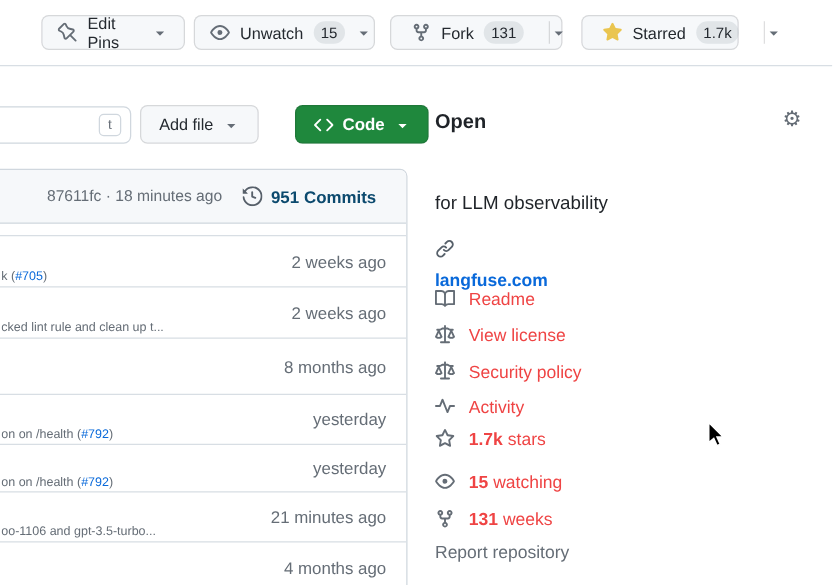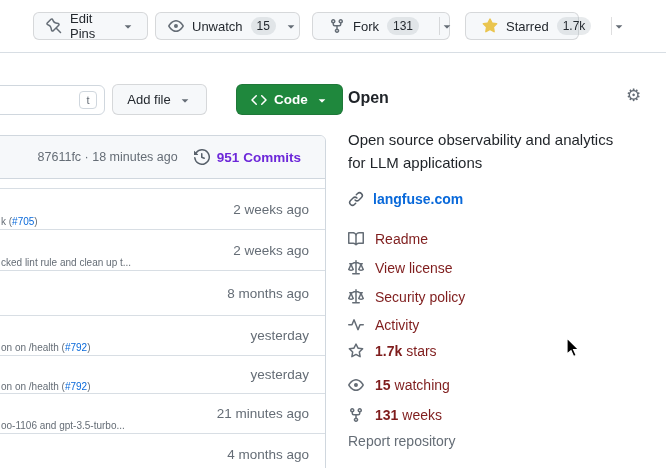--- a/index.html
+++ b/index.html
@@ -32,37 +32,37 @@
               font-weight:600; font-size:13.5px; gap:7px; padding:0 14px; border-color:rgba(31,35,40,0.15);margin-left:18px; }
   .code-btn svg { fill:#fff; }
 
   
   .file-table { position:absolute; left:-40px; top:135px; width:366px; height:350px;
                 border:1px solid #d0d7de; border-radius:6px 6px 0 0; background:#fff; overflow:hidden; }
   .thead { height:43px; background:#f6f8fa; border-bottom:1px solid #d0d7de; display:flex;
            align-items:center; padding:0 24px 0 16px; }
   .thead .spacer { flex:1; }
   .hash-line { color:#656d76; font-size:12.5px; white-space:nowrap; }
-  .commits-link { display:flex; align-items:center; gap:7px; margin-left:16px; color:#6d28d9;
+  .commits-link { display:flex; align-items:center; gap:7px; margin-left:16px; color:#0c4a6e;
                   font-size:13.5px; font-weight:600; white-space:nowrap; }
   .commits-link strong { font-weight:700; margin-right:-3px; }
   .trow { display:flex; align-items:center; justify-content:space-between;
           padding:0 16px 0 40px; border-bottom:1px solid #d8dee4; }
   .trow:last-child { border-bottom:none; }
   .msg { font-size:10px; color:#656d76; white-space:pre; overflow:hidden;margin-top:24px; }
   .msg .ref { color:#0969da; }
   .time { font-size:13.5px; color:#656d76; margin-left:12px; white-space:nowrap; }
 
   
   .about-title { position:absolute; left:348px; top:89px; font-size:16px; font-weight:700; }
   .gear { position:absolute; left:626px; top:87px; font-size:17px; color:#656d76; line-height:1; }
   .desc { position:absolute; left:348px; top:128px; width:300px; font-size:15px; line-height:23px; color:#1f2328; }
-  .website { position:absolute; left:348px; top:191px; display:flex; gap:9px; }
+  .website { position:absolute; left:348px; top:191px; display:flex; gap:9px;flex-direction:column; }
   .website .url { color:#0969da; font-weight:700; font-size:14px; }
-  .meta-item { position:absolute; left:348px; display:flex; align-items:center; font-size:14px; color:#7f1d1d; }
+  .meta-item { position:absolute; left:348px; display:flex; align-items:center; font-size:14px; color:#ef4444; }
   .meta-item svg { margin-right:11px; }
   .meta-item strong { font-weight:700; margin-right:4px; }
   .meta-item strong:empty { display:none; }
   .report { position:absolute; left:348px; top:433px; font-size:14px; color:#656d76; }
 
   .cursor { position:absolute; left:566px; top:337px; }
 </style>
 </head>
 <body>
 
@@ -99,21 +99,21 @@
         <span>Fork</span>
         <span class="badge">131</span>
       </div>
       <div class="seg-caret">
         <svg class="ic" width="14" height="14" viewBox="0 0 16 16">
             <path d="m4.427 7.427 3.396 3.396a.25.25 0 0 0 .354 0l3.396-3.396A.25.25 0 0 0 11.396 7H4.604a.25.25 0 0 0-.177.427Z"></path>
           </svg>
       </div>
     </div>
 
-    <div class="btn btn-split" style="left:465px;width:114px;">
+    <div class="btn btn-split" style="left:465px;width:126px;">
       <div class="seg-main">
         <svg width="16" height="16" viewBox="0 0 16 16" style="fill:#eac54f;">
             <path d="M8 .25a.75.75 0 0 1 .673.418l1.882 3.815 4.21.612a.75.75 0 0 1 .416 1.279l-3.046 2.97.719 4.192a.751.751 0 0 1-1.088.791L8 12.347l-3.766 1.98a.75.75 0 0 1-1.088-.79l.72-4.194L.818 6.374a.75.75 0 0 1 .416-1.28l4.21-.611L7.327.668A.75.75 0 0 1 8 .25Z"></path>
           </svg>
         <span>Starred</span>
         <span class="badge">1.7k</span>
       </div>
       <div class="seg-caret">
         <svg class="ic" width="14" height="14" viewBox="0 0 16 16">
             <path d="m4.427 7.427 3.396 3.396a.25.25 0 0 0 .354 0l3.396-3.396A.25.25 0 0 0 11.396 7H4.604a.25.25 0 0 0-.177.427Z"></path>
@@ -191,22 +191,22 @@
     <div class="trow" style="height:40px;">
       <span class="msg"><span></span><span class="ref"></span><span></span></span>
       <span class="time">4 months ago</span>
     </div>
   </div>
 
   <div class="about-title">Open</div>
   <div class="gear">⚙</div>
 
   <div class="desc">
-    <span>Open source observability and analytics</span><br>
-    <span>for LLM applications</span>
+    <br>
+    <span>for LLM observability</span>
   </div>
 
   <div class="website">
     <svg class="ic-dark" width="16" height="16" viewBox="0 0 16 16">
         <path d="m7.775 3.275 1.25-1.25a3.5 3.5 0 1 1 4.95 4.95l-2.5 2.5a3.5 3.5 0 0 1-4.95 0 .751.751 0 0 1 .018-1.042.751.751 0 0 1 1.042-.018 1.998 1.998 0 0 0 2.83 0l2.5-2.5a2.002 2.002 0 0 0-2.83-2.83l-1.25 1.25a.751.751 0 0 1-1.042-.018.751.751 0 0 1-.018-1.042Zm-4.69 9.64a1.998 1.998 0 0 0 2.83 0l1.25-1.25a.751.751 0 0 1 1.042.018.751.751 0 0 1 .018 1.042l-1.25 1.25a3.5 3.5 0 1 1-4.95-4.95l2.5-2.5a3.5 3.5 0 0 1 4.95 0 .751.751 0 0 1-.018 1.042.751.751 0 0 1-1.042.018 1.998 1.998 0 0 0-2.83 0l-2.5 2.5a1.998 1.998 0 0 0 0 2.83Z"></path>
       </svg>
     <span class="url">langfuse.com</span>
   </div>
 
   <div class="meta-item" style="top:231px;">

